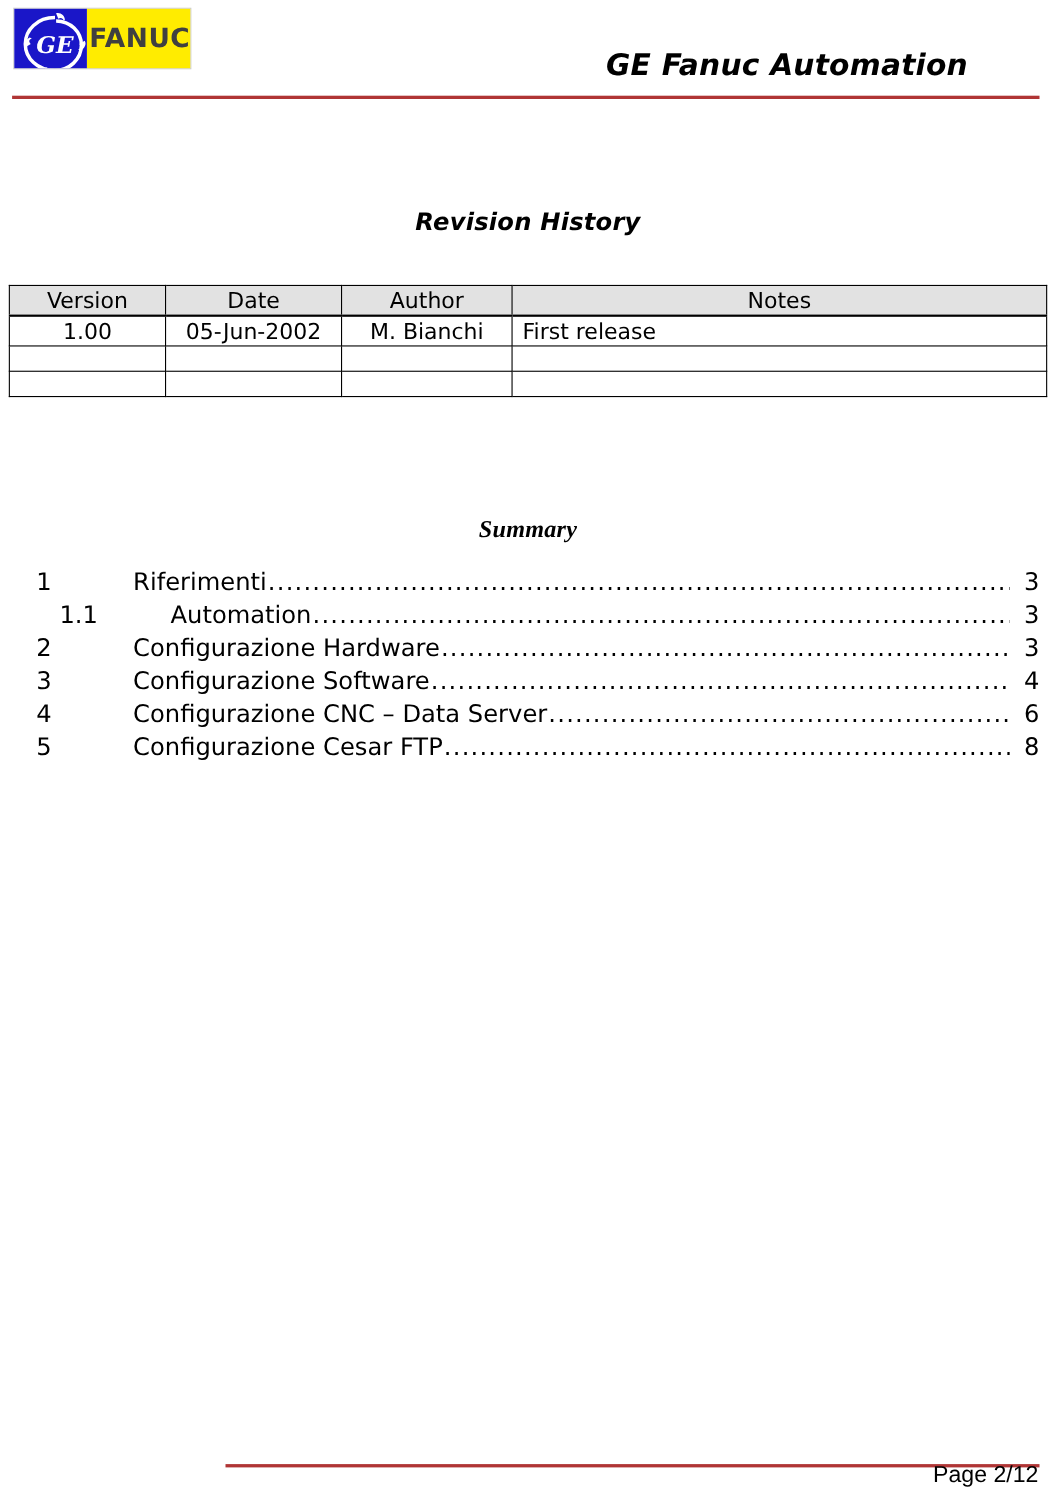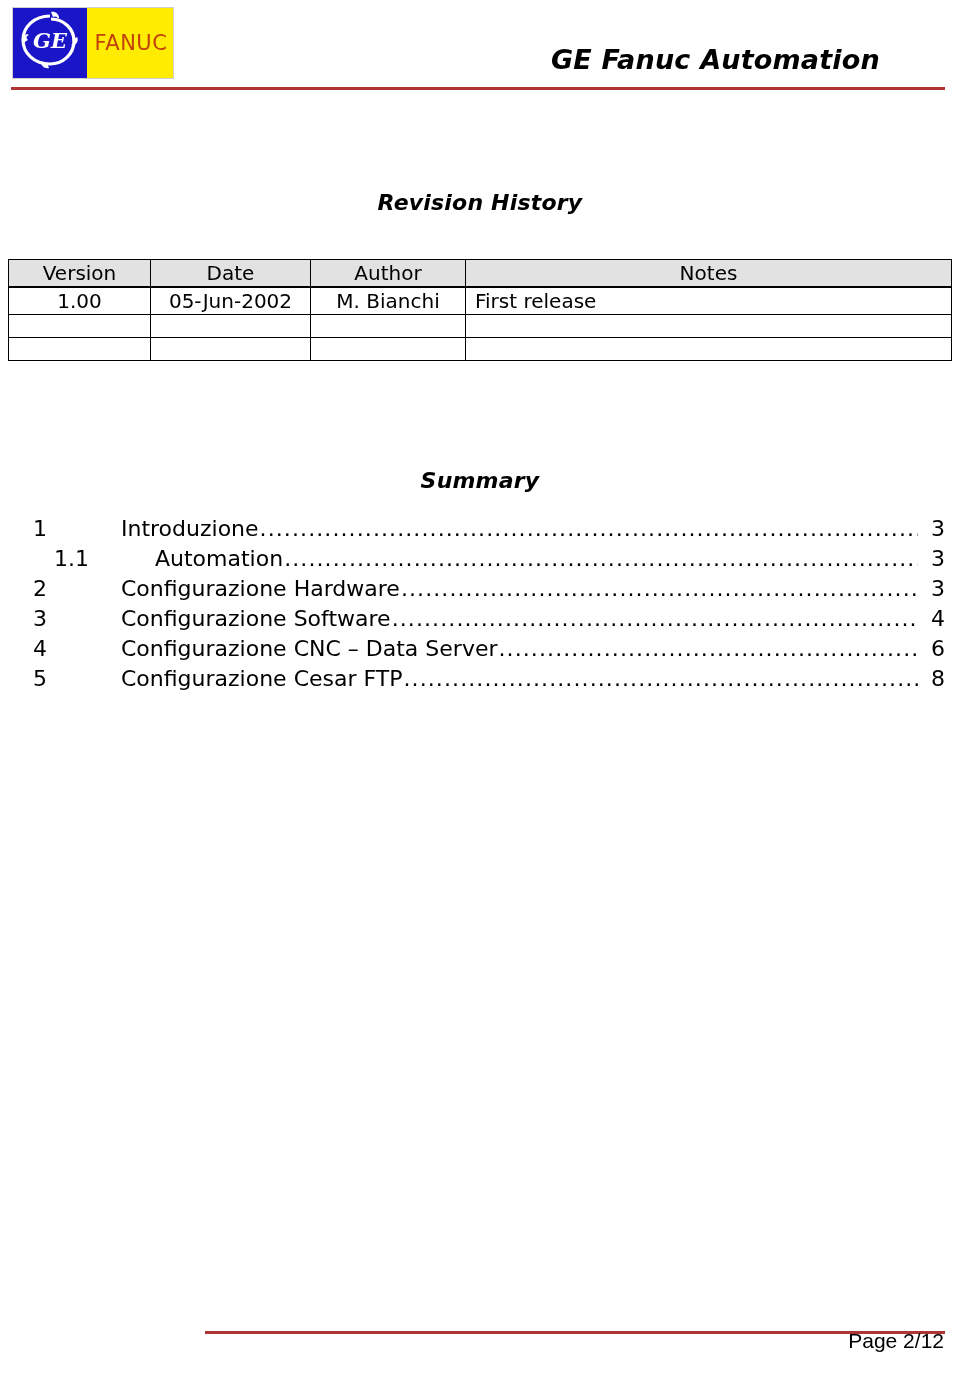--- a/index.html
+++ b/index.html
@@ -22,21 +22,21 @@
     left: 0;
     top: 0;
     width: 960px;
     height: 96px;
   }
   .logo {
     position: absolute;
     left: 12px;
     top: 7px;
     width: 162px;
-    height: 72px;
+    height: 56px;
     display: flex;
     border: 1px solid #cfcfcf;
     box-sizing: border-box;
   }
   .logo-blue {
     width: 74px;
     height: 100%;
     background: #1a16c8;
     position: relative;
     overflow: hidden;
@@ -48,24 +48,24 @@
   }
   .logo-yellow {
     flex: 1;
     height: 100%;
     background: #ffec00;
     display: flex;
     align-items: center;
     justify-content: center;
   }
   .logo-fanuc {
-    color: #c2410c;
+    color: #404040;
     font-family: "DejaVu Sans", "Liberation Sans", sans-serif;
-    font-weight: normal;
-    font-size: 21px;
+    font-weight: bold;
+    font-size: 24px;
     letter-spacing: 0.5px;
     padding-left: 2px;
   }
   .header-title {
     position: absolute;
     left: 0;
     top: 44px;
     width: 942px;
     text-align: right;
     padding-right: 62px;
@@ -93,21 +93,21 @@
   }
 
   .section-title {
     text-align: center;
     font-size: 22px;
     font-weight: bold;
     font-style: italic;
     letter-spacing: 0.2px;
   }
   #revision-history-title { margin-top: 94px; }
-  #summary-title { margin-top: 107px; }
+  #summary-title { margin-top: 107px; font-family: Liberation Serif, serif; }
 
   
   .rev-table {
     margin: 0 auto;
     margin-top: 44px;
     width: 944px;
     border-collapse: collapse;
     table-layout: fixed;
     font-size: 20px;
   }
@@ -262,21 +262,21 @@
       </tr>
     </tbody>
   </table>
 
   <div class="section-title" id="summary-title">Summary</div>
 
   <div class="toc">
 
     <div class="toc-row level-1">
       <span class="toc-num">1</span>
-      <span class="toc-label">Introduzione</span>
+      <span class="toc-label">Riferimenti</span>
       <span class="toc-dots">............................................................................................</span>
       <span class="toc-page">3</span>
     </div>
 
     <div class="toc-row level-2">
       <span class="toc-num">1.1</span>
       <span class="toc-label">Automation</span>
       <span class="toc-dots">............................................................................................</span>
       <span class="toc-page">3</span>
     </div>

